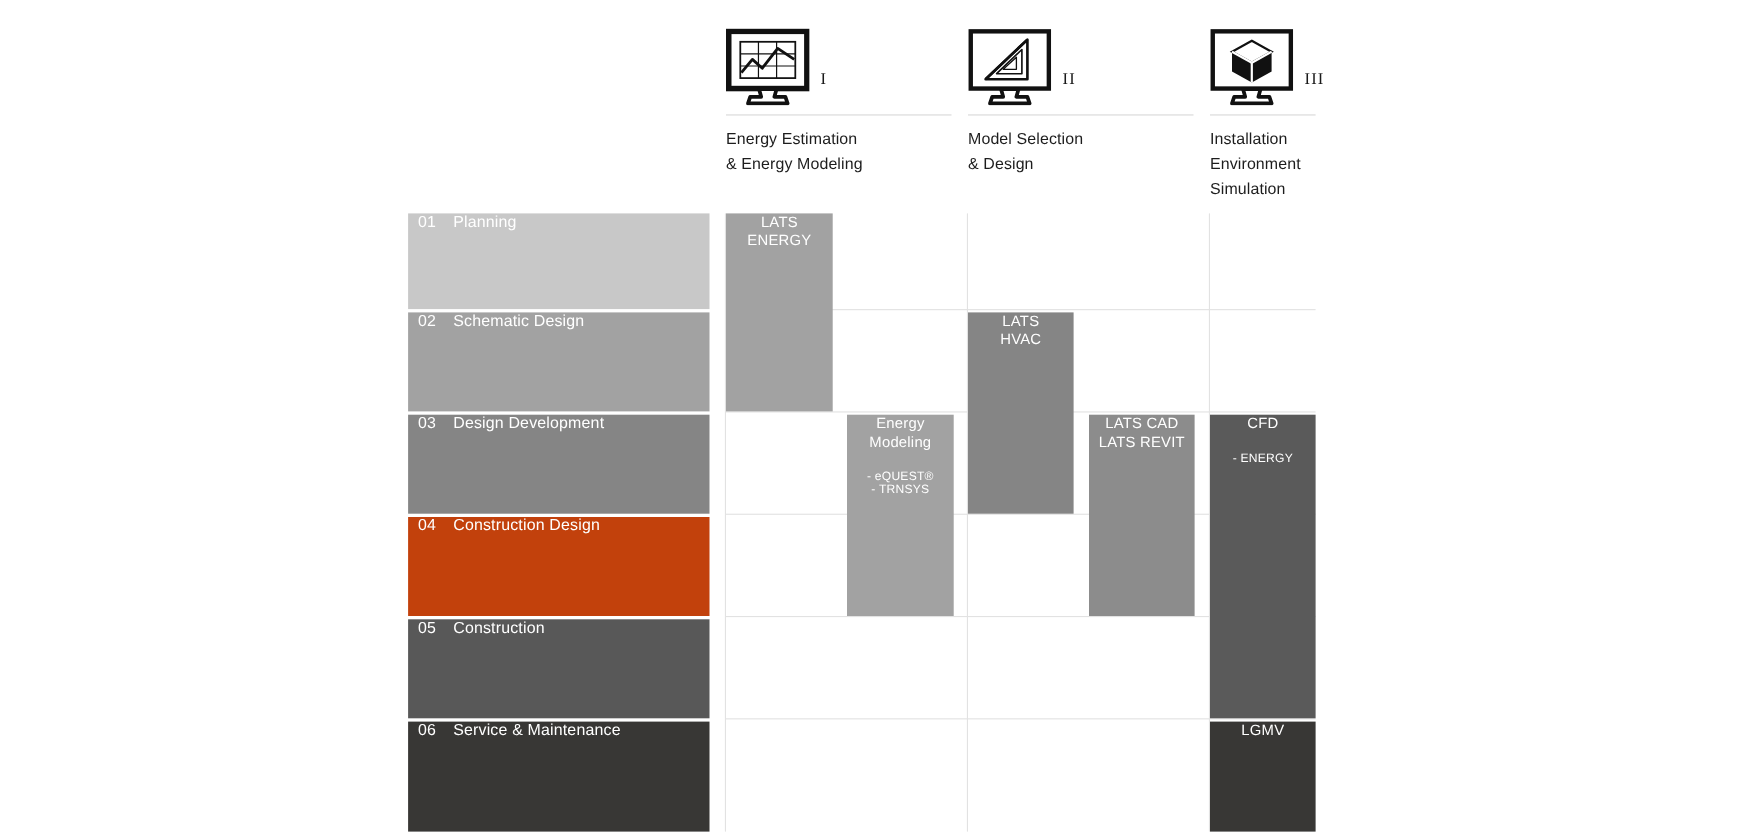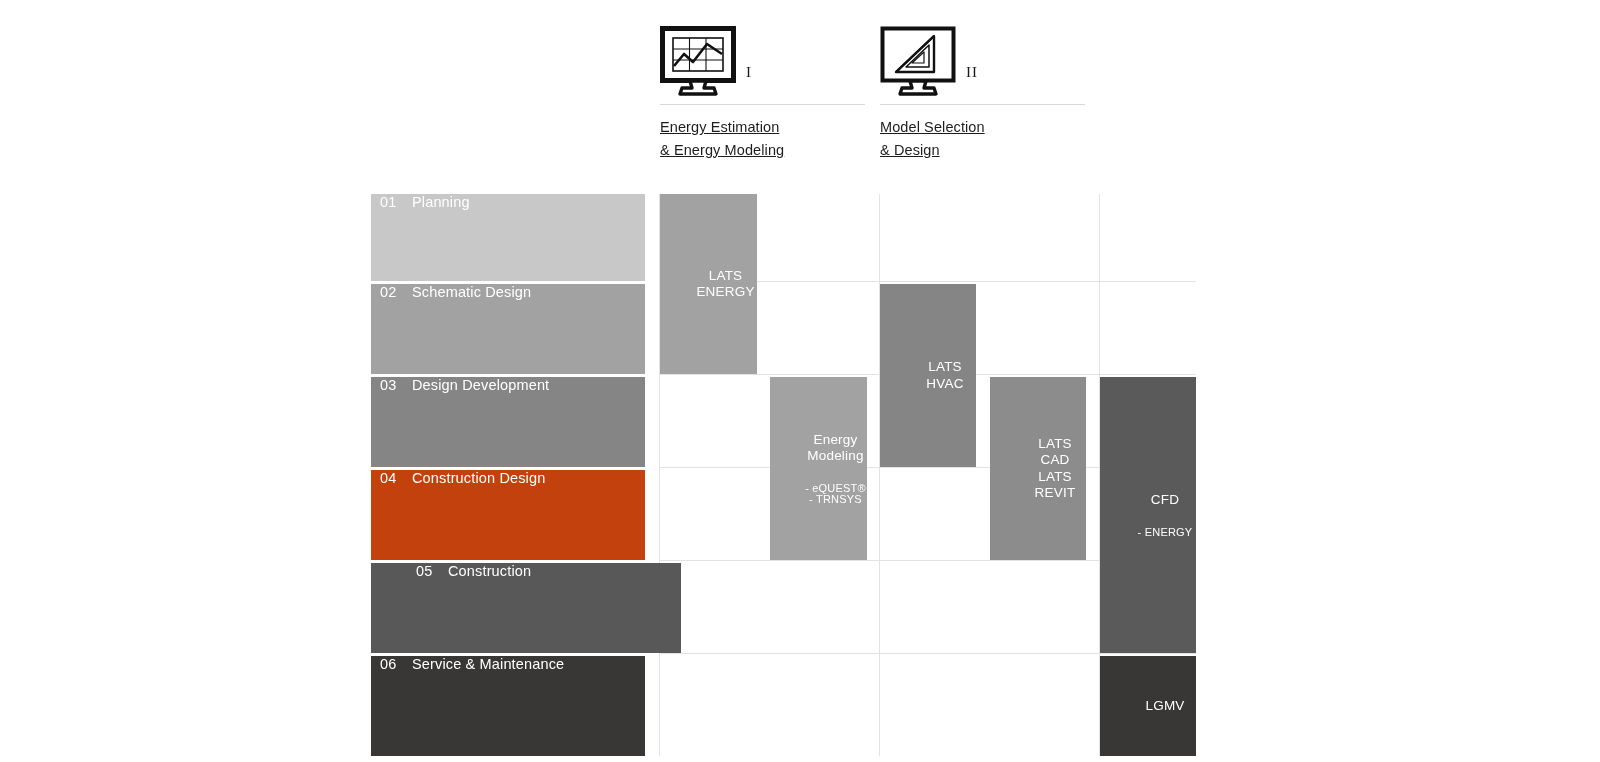--- a/index.html
+++ b/index.html
@@ -56,21 +56,20 @@
   }
   .hdr-label {
     position: absolute;
     left: 0;
     top: 92px;
     font-size: 14.5px;
     line-height: 22.5px;
     color: #1d1d1d;
     white-space: pre-line;
     letter-spacing: 0.1px;
-    text-decoration: underline;
   }
 
   
   .col-sep {
     position: absolute;
     width: 1px;
     background: #dcdcdc;
   }
 
   
@@ -100,24 +99,22 @@
     background: #e2e2e2;
   }
 
   
   .block {
     position: absolute;
     color: #ffffff;
     text-align: center;
     display: flex;
     flex-direction: column;
-    justify-content: center;
     align-items: center;
     box-sizing: border-box;
-    padding-left: 34px;
   }
   .block .b-title {
     font-size: 13.5px;
     line-height: 16.5px;
     letter-spacing: 0.2px;
     white-space: pre-line;
   }
   .block .b-sub {
     font-size: 11px;
     line-height: 11.5px;
@@ -164,20 +161,40 @@
           <path d="M30,55 L46,55 L44,62 L54,62 L56,68 L20,68 L22,62 L32,62 Z" fill="#fff" stroke="#111" stroke-width="3.4" stroke-linejoin="round"></path>
         </svg>
       </div>
       <div class="hdr-roman">II</div>
     </div>
     <div class="hdr-rule" style="width: 205px;"></div>
     <div class="hdr-label">Model Selection
 &amp; Design</div>
   </div>
 
+  <div class="hdr-col" id="hc2" style="left: 1100px; width: 96px;">
+    <div class="hdr-icon-row">
+      <div class="hdr-monitor">
+        <svg width="76" height="70" viewBox="0 0 76 70" aria-hidden="true">
+          <rect x="2.5" y="2.5" width="71" height="52" fill="#fff" stroke="#111" stroke-width="4"></rect>
+          <path d="M38,11 L56,21 L56,39 L38,49 L20,39 L20,21 Z" fill="#111"></path>
+          <path d="M38,11 L56,21 L38,31 L20,21 Z" fill="#fff" stroke="#111" stroke-width="2"></path>
+          <path d="M38,31 L38,49" stroke="#fff" stroke-width="2"></path>
+          <path d="M38,31 L56,21" stroke="#fff" stroke-width="2"></path>
+          <path d="M38,31 L20,21" stroke="#fff" stroke-width="2"></path>
+          <path d="M30,55 L46,55 L44,62 L54,62 L56,68 L20,68 L22,62 L32,62 Z" fill="#fff" stroke="#111" stroke-width="3.4" stroke-linejoin="round"></path>
+        </svg>
+      </div>
+      <div class="hdr-roman">III</div>
+    </div>
+    <div class="hdr-rule" style="width: 96px;"></div>
+    <div class="hdr-label">Installation
+Environment
+Simulation</div>
+  </div>
 
   <div id="layer-rules">
       <div class="grid-rule" style="left: 660px; width: 536px; top: 281px; background: rgb(226, 226, 226);"></div>
       <div class="grid-rule" style="left: 660px; width: 536px; top: 374px; background: rgb(226, 226, 226);"></div>
       <div class="grid-rule" style="left: 660px; width: 536px; top: 467px; background: rgb(226, 226, 226);"></div>
       <div class="grid-rule" style="left: 660px; width: 536px; top: 560px; background: rgb(226, 226, 226);"></div>
       <div class="grid-rule" style="left: 660px; width: 536px; top: 653px; background: rgb(226, 226, 226);"></div>
     </div>
   <div id="layer-seps">
       <div class="col-sep" style="left: 659px; top: 194px; height: 562px; background: rgb(226, 226, 226);"></div>
@@ -194,21 +211,21 @@
         <span class="phase-label">Schematic Design</span>
       </div>
       <div class="phase-row" style="top: 377px; height: 90px; background: rgb(133, 133, 133);">
         <span class="phase-num">03</span>
         <span class="phase-label">Design Development</span>
       </div>
       <div class="phase-row" style="top: 470px; height: 90px; background: #c2410c;">
         <span class="phase-num">04</span>
         <span class="phase-label">Construction Design</span>
       </div>
-      <div class="phase-row" style="top: 563px; height: 90px; background: rgb(88, 88, 88); padding-left: 36px;">
+      <div class="phase-row" style="top: 563px; height: 90px; background: rgb(88, 88, 88);">
         <span class="phase-num">05</span>
         <span class="phase-label">Construction</span>
       </div>
       <div class="phase-row" style="top: 656px; height: 100px; background: rgb(56, 55, 53);">
         <span class="phase-num">06</span>
         <span class="phase-label">Service &amp; Maintenance</span>
       </div>
     </div>
   <div id="layer-blocks">
       <div class="block" style="left: 660px; top: 194px; width: 97px; height: 180px; background: rgb(162, 162, 162);">

